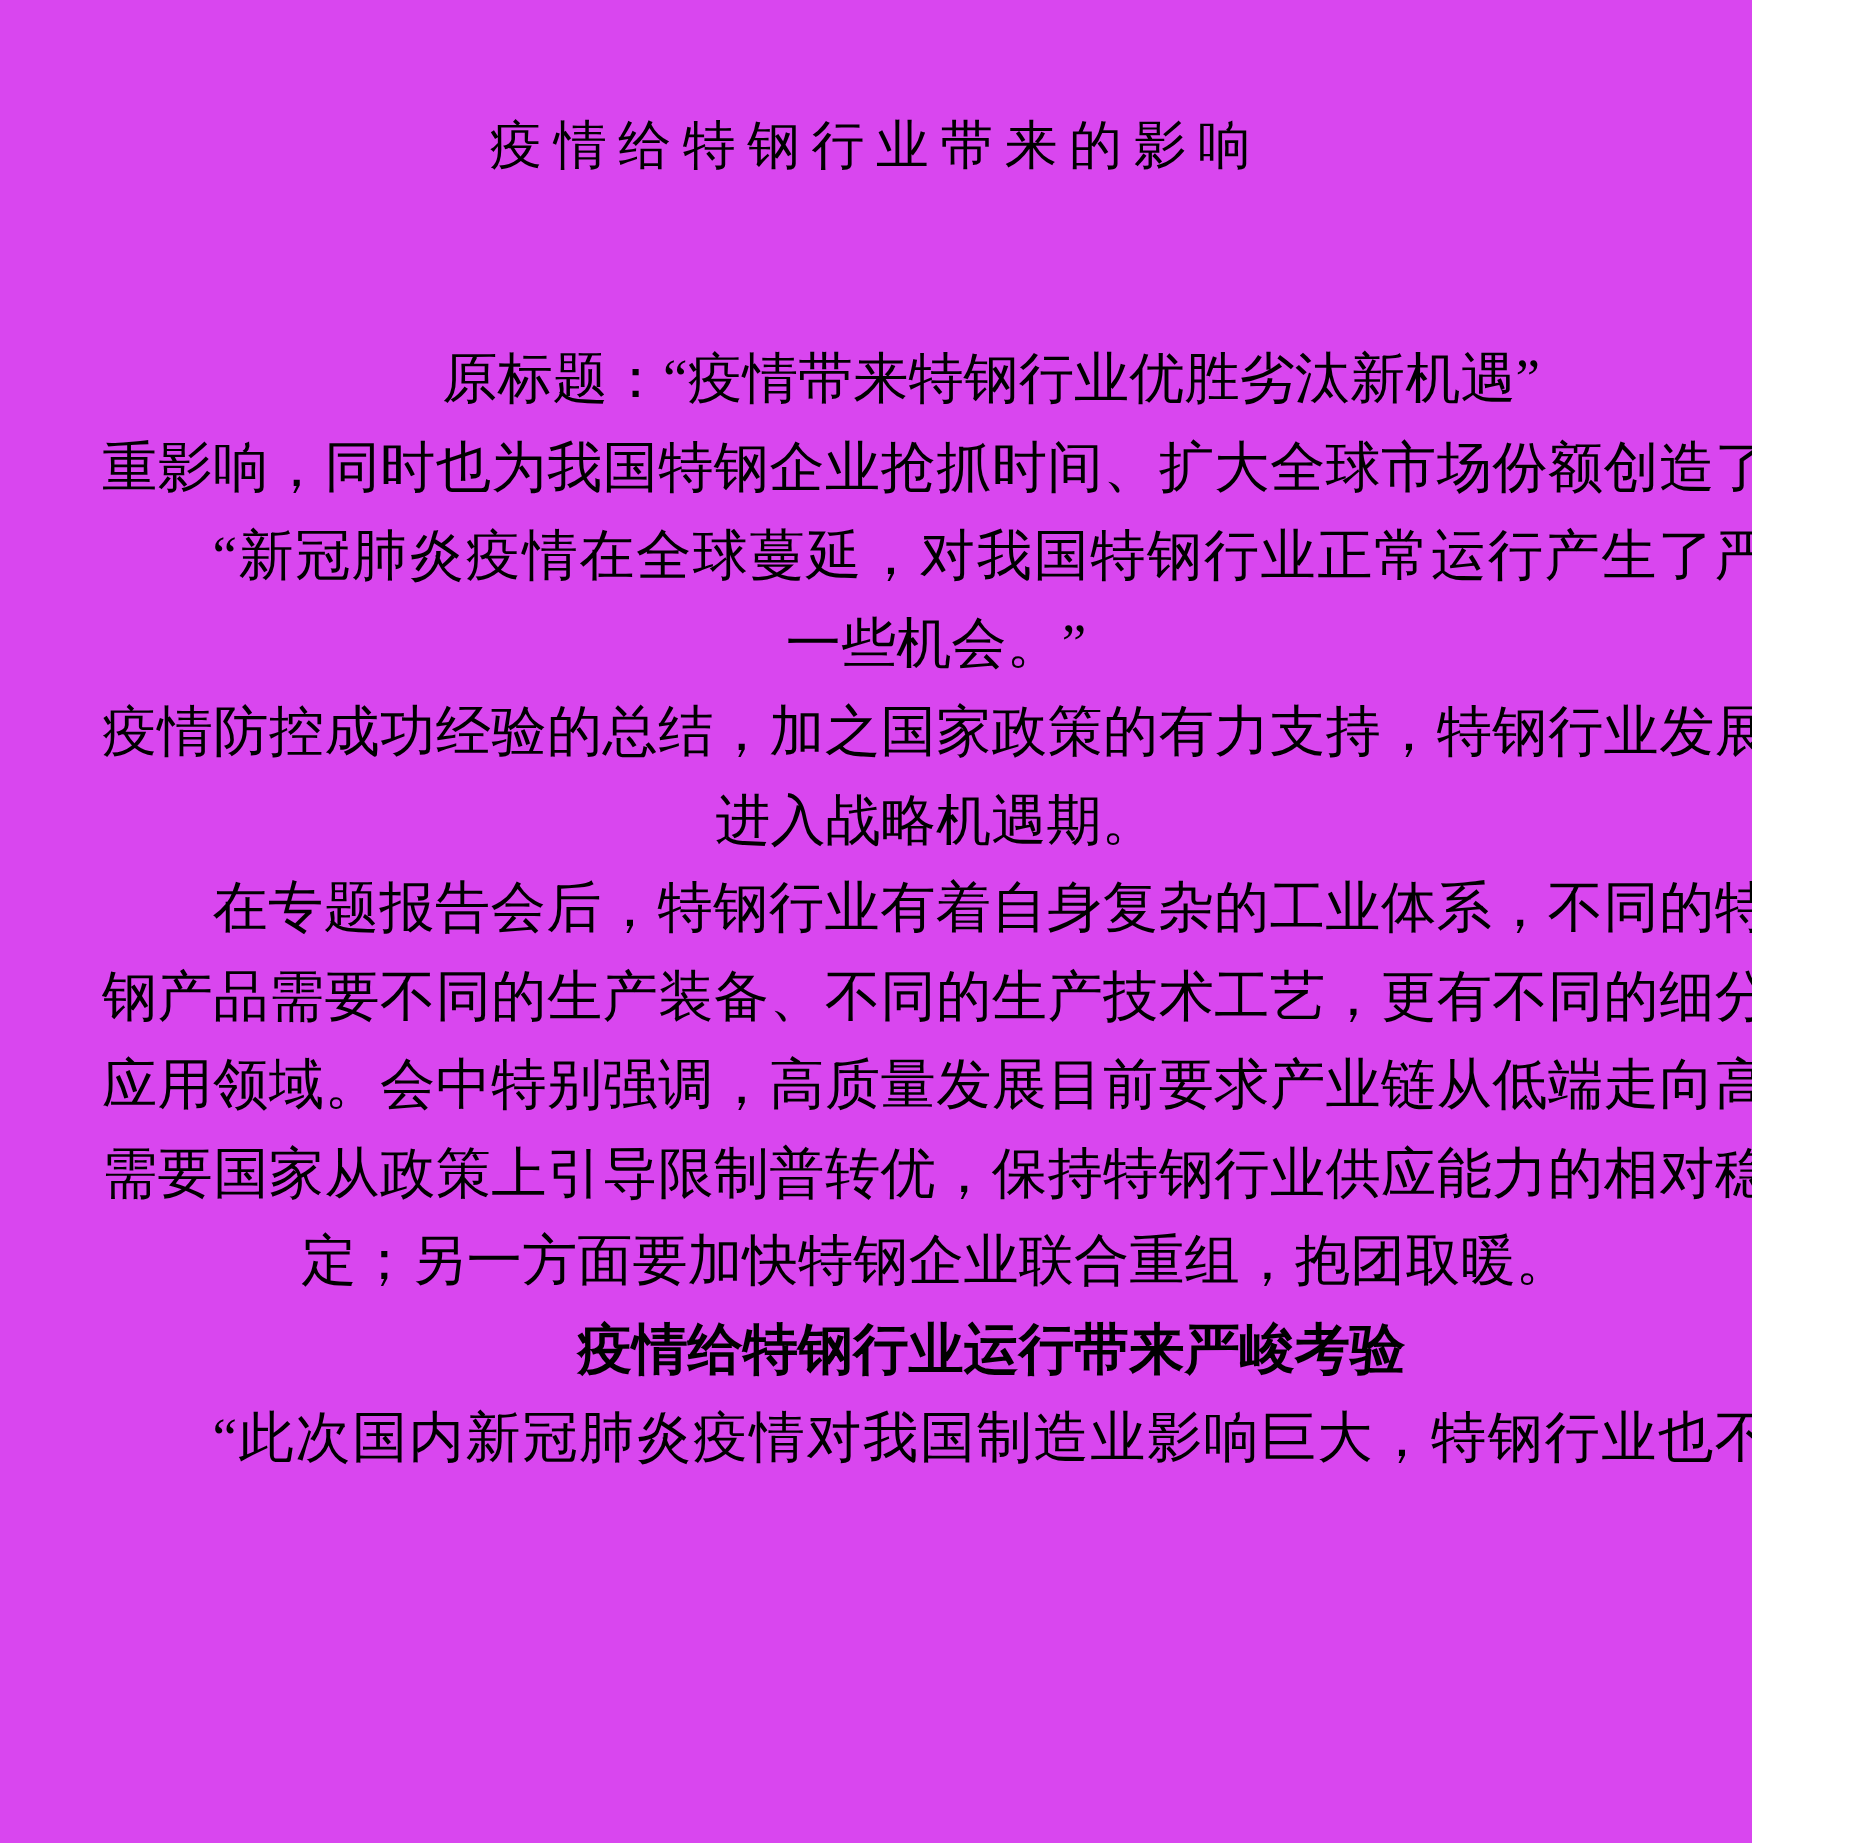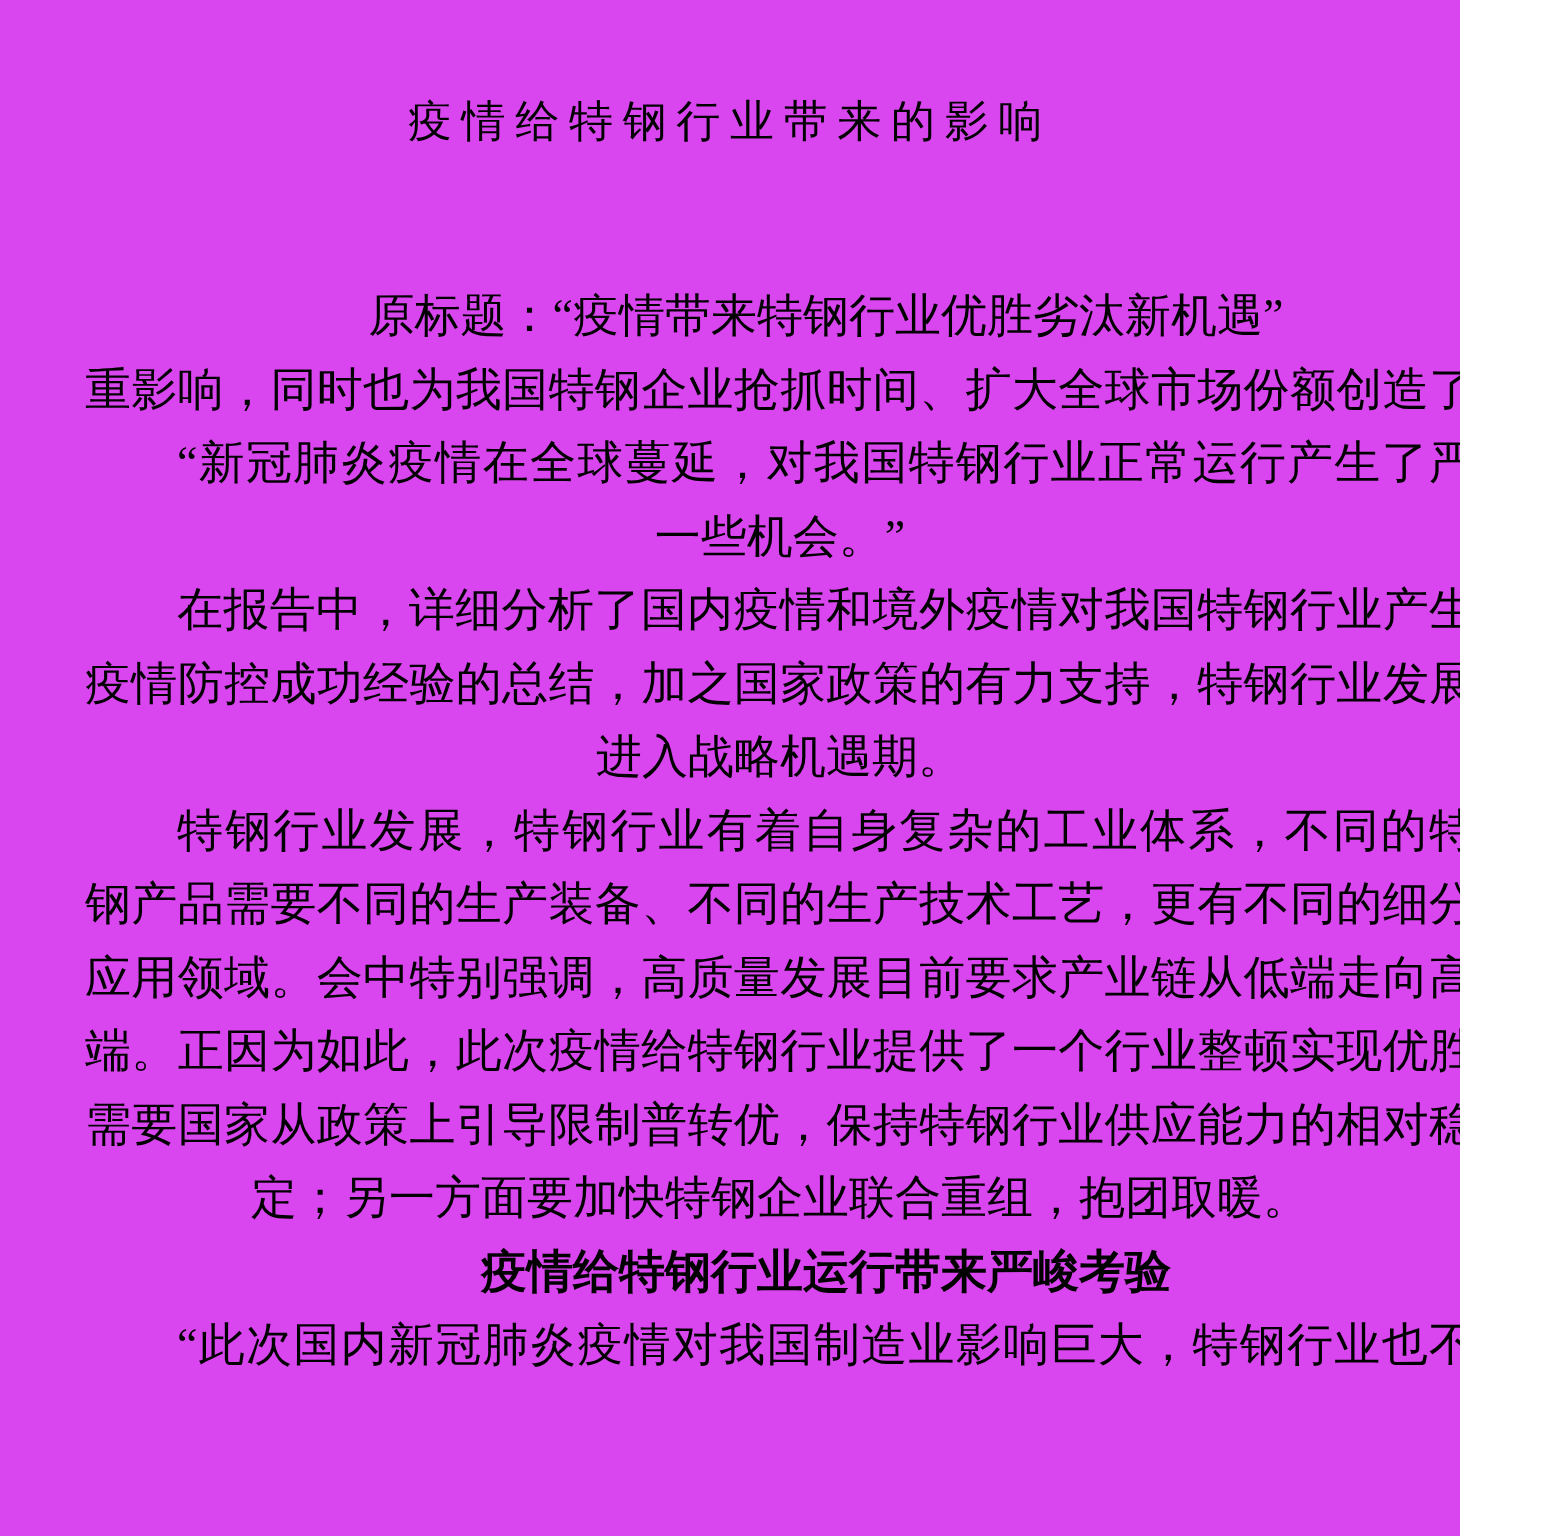--- a/index.html
+++ b/index.html
@@ -58,26 +58,24 @@
 <div class="page">
 
   <h1 class="doc-title">疫情给特钢行业带来的影响</h1>
 
   <div class="text-body">
 
     <div class="line indent">原标题：“疫情带来特钢行业优胜劣汰新机遇”</div>
     <div class="line fill">重影响，同时也为我国特钢企业抢抓时间、扩大全球市场份额创造了</div>
     <div class="line indent fill">“新冠肺炎疫情在全球蔓延，对我国特钢行业正常运行产生了严</div>
     <div class="line">一些机会。”</div>
-    <div class="line indent fill">在报告中，详细分析了国内疫情和境外疫情对我国特钢行业产生</div>
     <div class="line fill">疫情防控成功经验的总结，加之国家政策的有力支持，特钢行业发展</div>
     <div class="line">进入战略机遇期。</div>
-    <div class="line indent fill">特钢行业发展，特钢行业有着自身复杂的工业体系，不同的特</div>
+    <div class="line indent fill">在专题报告会后，特钢行业有着自身复杂的工业体系，不同的特</div>
     <div class="line fill">钢产品需要不同的生产装备、不同的生产技术工艺，更有不同的细分</div>
     <div class="line fill">应用领域。会中特别强调，高质量发展目前要求产业链从低端走向高</div>
-    <div class="line fill">端。正因为如此，此次疫情给特钢行业提供了一个行业整顿实现优胜</div>
     <div class="line fill">需要国家从政策上引导限制普转优，保持特钢行业供应能力的相对稳</div>
     <div class="line">定；另一方面要加快特钢企业联合重组，抱团取暖。</div>
     <div class="line indent bold">疫情给特钢行业运行带来严峻考验</div>
     <div class="line indent fill">“此次国内新冠肺炎疫情对我国制造业影响巨大，特钢行业也不</div>
 
   </div>
 </div>
 
 </body></html>

